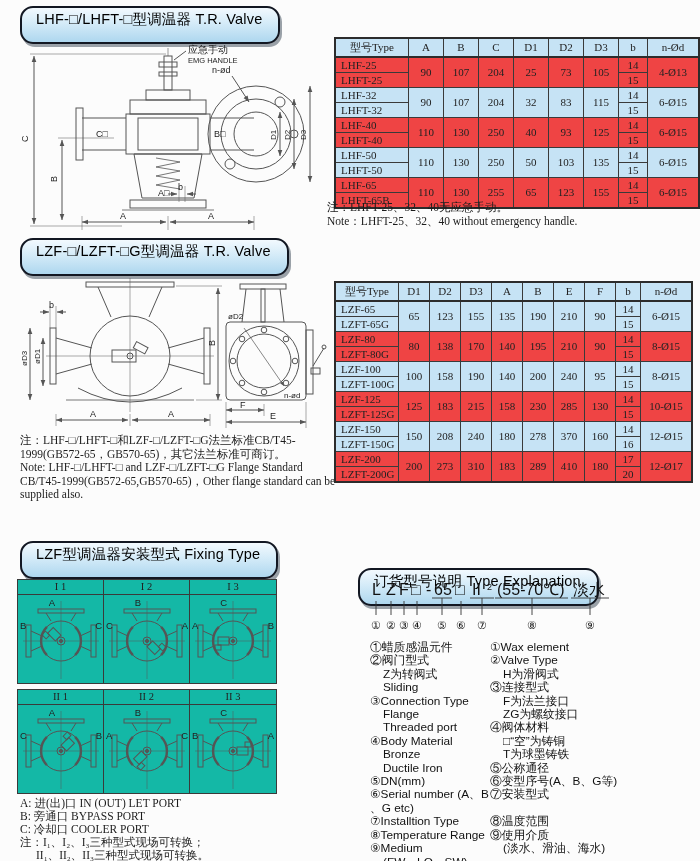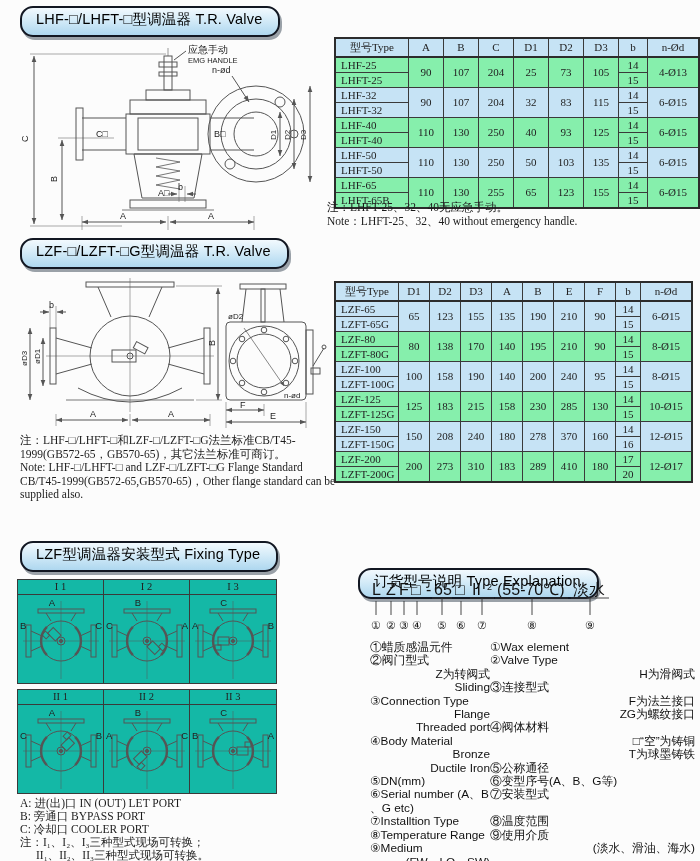--- a/index.html
+++ b/index.html
@@ -8,38 +8,38 @@
     background:#fcfcfc;
     font-family:"Liberation Sans",sans-serif;
     color:#1b1b1b;
     overflow:hidden;
   }
   .abs{position:absolute;}
   
   .pill{
     position:absolute;
     display:inline-block;
-    padding:2px 16px 6px 14px;
+    padding:2px 16px 13px 14px;
     border:2px solid #121722;
     border-radius:13px;
     background:linear-gradient(#f2f9fe 0%,#d4ebf8 45%,#aed7ef 100%);
     box-shadow:2px 3px 0 #9aa1a8;
     font-size:14.5px;
     letter-spacing:.2px;
     color:#000;
     white-space:nowrap;
   }
   
   table.dimtable{
     position:absolute;
     border-collapse:collapse;
     table-layout:fixed;
     font-family:"Liberation Serif",serif;
     font-size:11px;color:#222;
-    background:#86efac;
+    background:#ef4444;
   }
   table.dimtable th,table.dimtable td{
     border:1px solid #3a3a3a;
     text-align:center;
     padding:0 2px;
     height:14px;line-height:13px;
     overflow:hidden;white-space:nowrap;
   }
   table.dimtable th{
     background:#c6e3f5;
@@ -80,21 +80,21 @@
     font-size:11.5px;line-height:13px;color:#1c1c1c;
   }
   .legend .sub{padding-left:16px;}
   
   .explist{
     position:absolute;
     display:grid;grid-template-columns:120px auto;
     column-gap:0;
     font-size:11.8px;line-height:13.4px;color:#111;
   }
-  .explist .indent{padding-left:13px;text-align:right;}
+  .explist .indent{padding-left:13px;}
   
   svg text{font-family:"Liberation Sans",sans-serif;}
 </style>
 </head>
 <body>
 
 <div class="pill" style="left:20px;top:6px;">
   <span>LHF-□/LHFT-□型调温器 T.R. Valve</span>
 </div>
 

